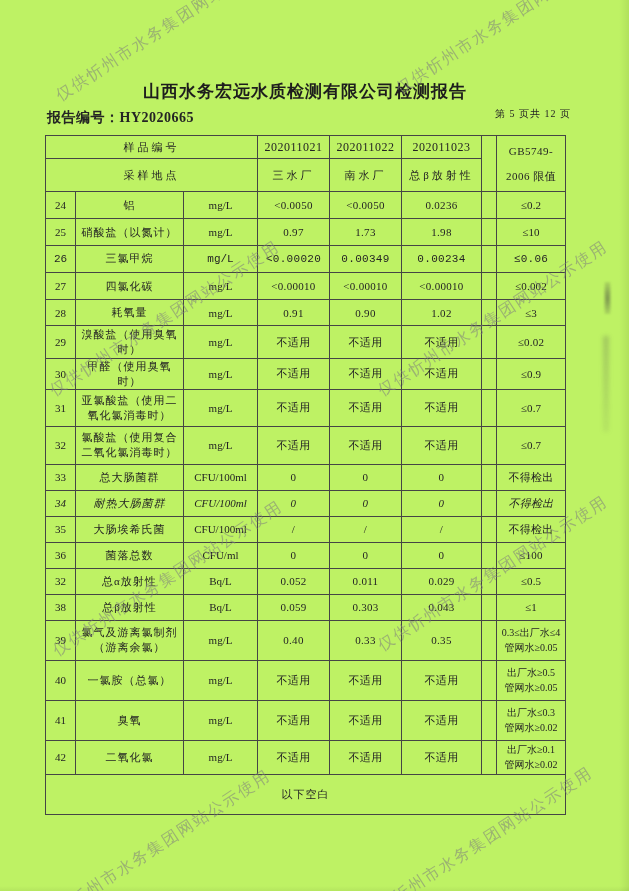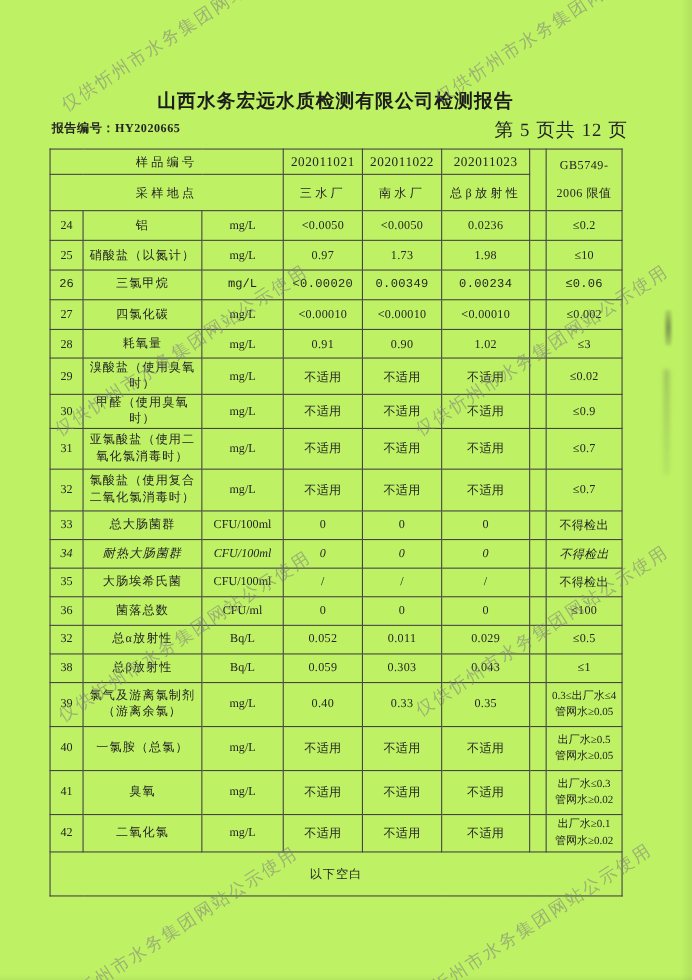--- a/index.html
+++ b/index.html
@@ -26,25 +26,25 @@
     transform:rotate(-33deg);transform-origin:0 50%;
     pointer-events:none;z-index:5;
   }
   .title{
     position:absolute;left:0;top:80px;width:610px;
     text-align:center;font-size:17px;font-weight:bold;
     letter-spacing:1px;color:#1d1d1d;
   }
   .meta-left{
     position:absolute;left:47px;top:109px;
-    font-size:11px;font-weight:bold;color:#242424;letter-spacing:0.5px;
+    font-size:14px;font-weight:bold;color:#242424;letter-spacing:0.5px;
   }
   .meta-right{
     position:absolute;right:58px;top:107px;
-    font-size:17px;color:#242424;letter-spacing:1px;
+    font-size:10px;color:#242424;letter-spacing:1px;
   }
   table.report{
     position:absolute;left:45px;top:135px;width:520px;
     border-collapse:collapse;table-layout:fixed;z-index:2;
   }
   table.report td{
     border:1px solid #454545;
     text-align:center;vertical-align:middle;
     font-size:11px;color:#242424;
     padding:0;overflow:hidden;

